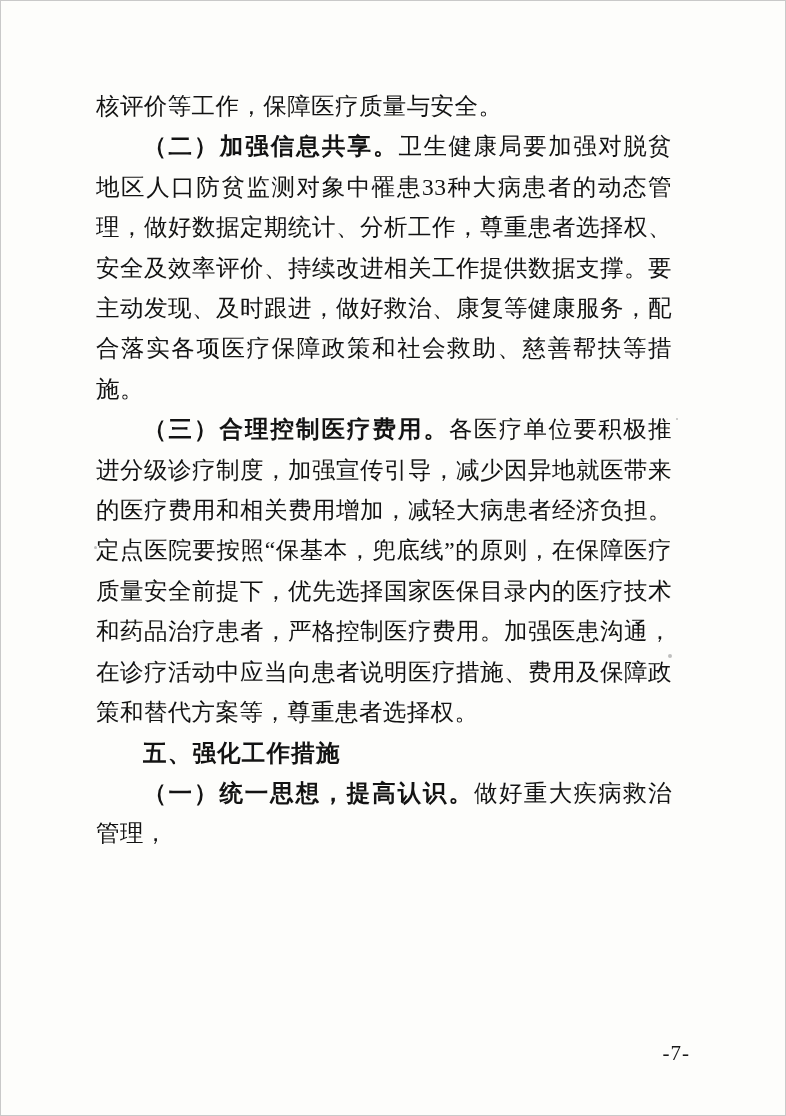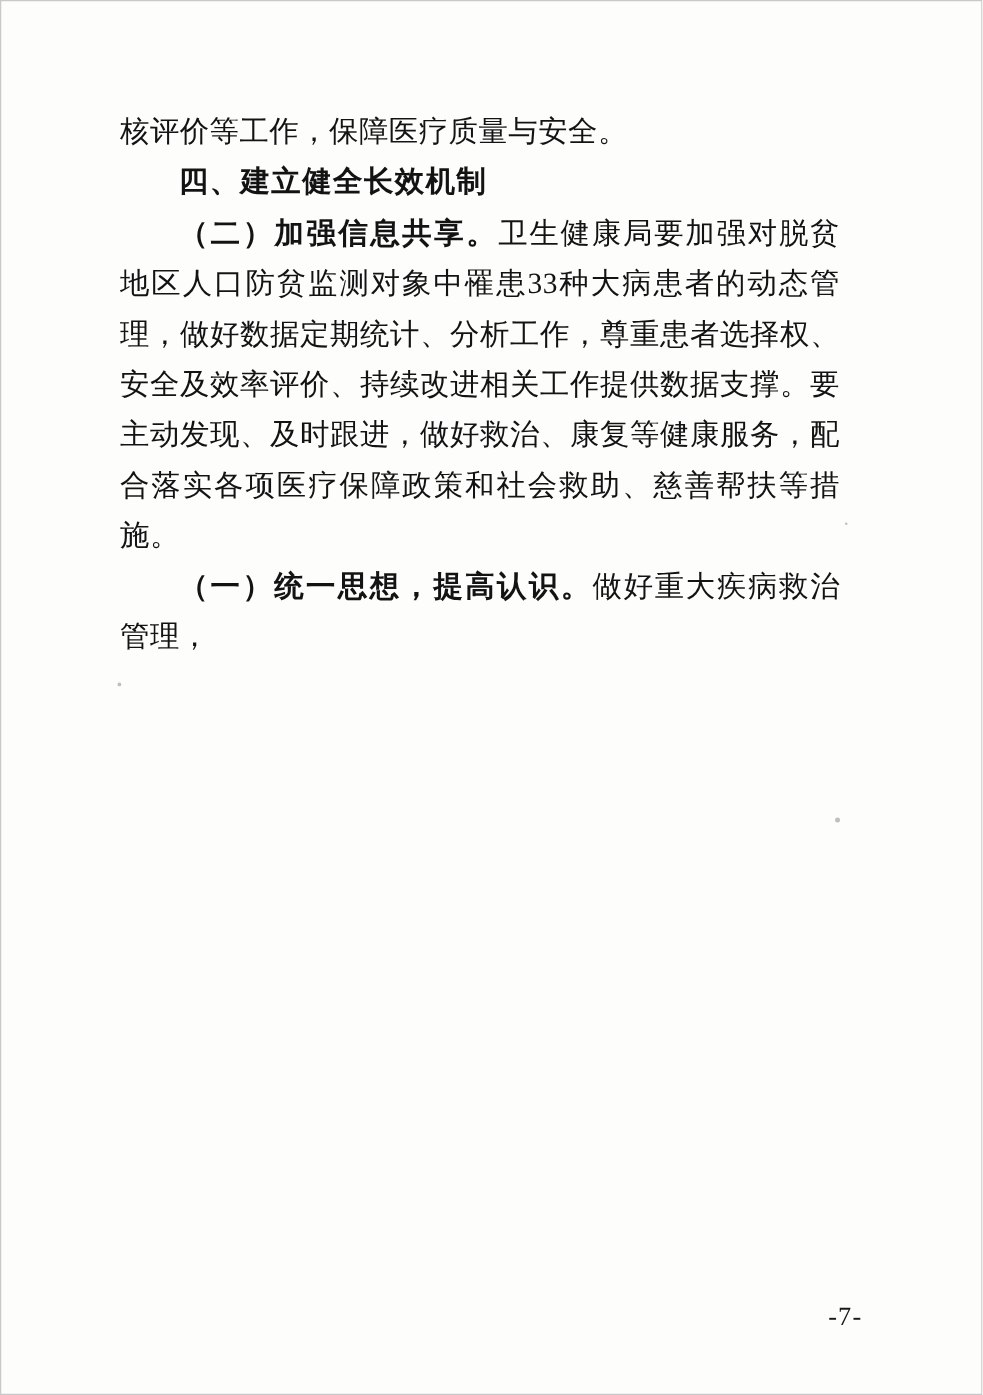--- a/index.html
+++ b/index.html
@@ -78,25 +78,26 @@
   <div class="scan-border"></div>
 
   <div class="speck" style="left:668px; top:654px; width:4px; height:4px;"></div>
   <div class="speck" style="left:94px; top:546px; width:3px; height:3px;"></div>
   <div class="speck" style="left:676px; top:418px; width:2px; height:2px;"></div>
 
   <div class="content">
 
     <p class="para">核评价等工作，保障医疗质量与安全。</p>
 
-    <p class="para heading">四、建立健全长效机制</p>
 
 
     <p class="para indent"><span class="bold">（二）加强信息共享。</span><span>卫生健康局要加强对脱贫地区人口防贫监测对象中罹患33种大病患者的动态管理，做好数据定期统计、分析工作，尊重患者选择权、安全及效率评价、持续改进相关工作提供数据支撑。要主动发现、及时跟进，做好救治、康复等健康服务，配合落实各项医疗保障政策和社会救助、慈善帮扶等措施。</span></p>
 
+    <p class="para indent"><span class="bold">（三）合理控制医疗费用。</span><span>各医疗单位要积极推进分级诊疗制度，加强宣传引导，减少因异地就医带来的医疗费用和相关费用增加，减轻大病患者经济负担。定点医院要按照“保基本，兜底线”的原则，在保障医疗质量安全前提下，优先选择国家医保目录内的医疗技术和药品治疗患者，严格控制医疗费用。加强医患沟通，在诊疗活动中应当向患者说明医疗措施、费用及保障政策和替代方案等，尊重患者选择权。</span></p>
 
+    <p class="para heading">五、强化工作措施</p>
 
     <p class="para indent"><span class="bold">（一）统一思想，提高认识。</span><span>做好重大疾病救治管理，</span></p>
 
   </div>
 
   <div class="page-number">-7-</div>
 </div>
 
 </body></html>

